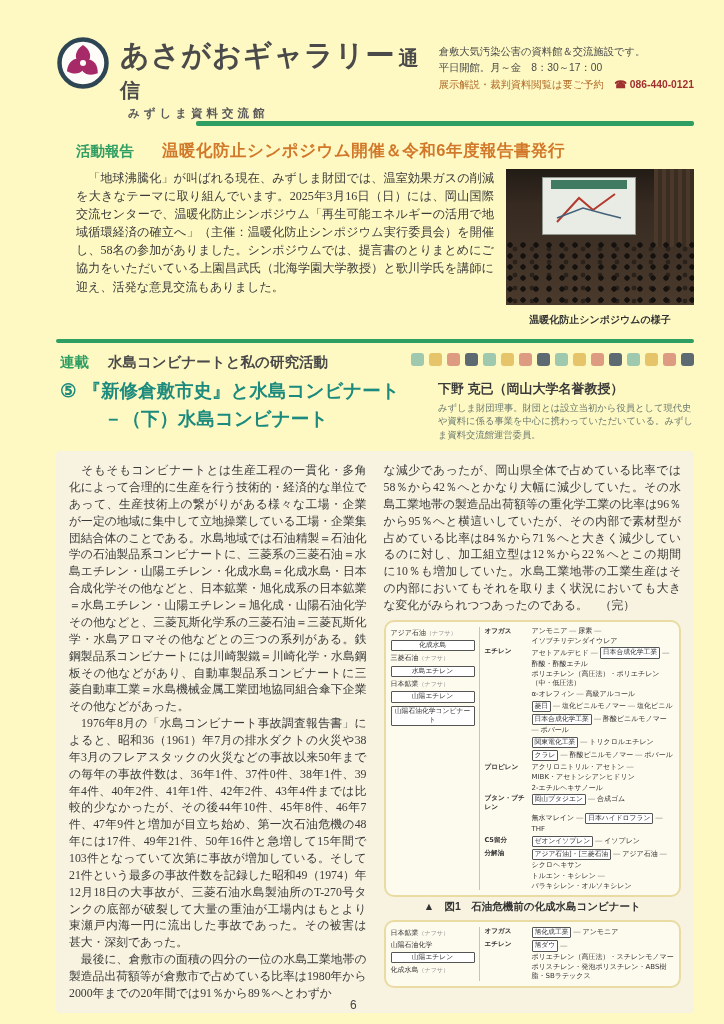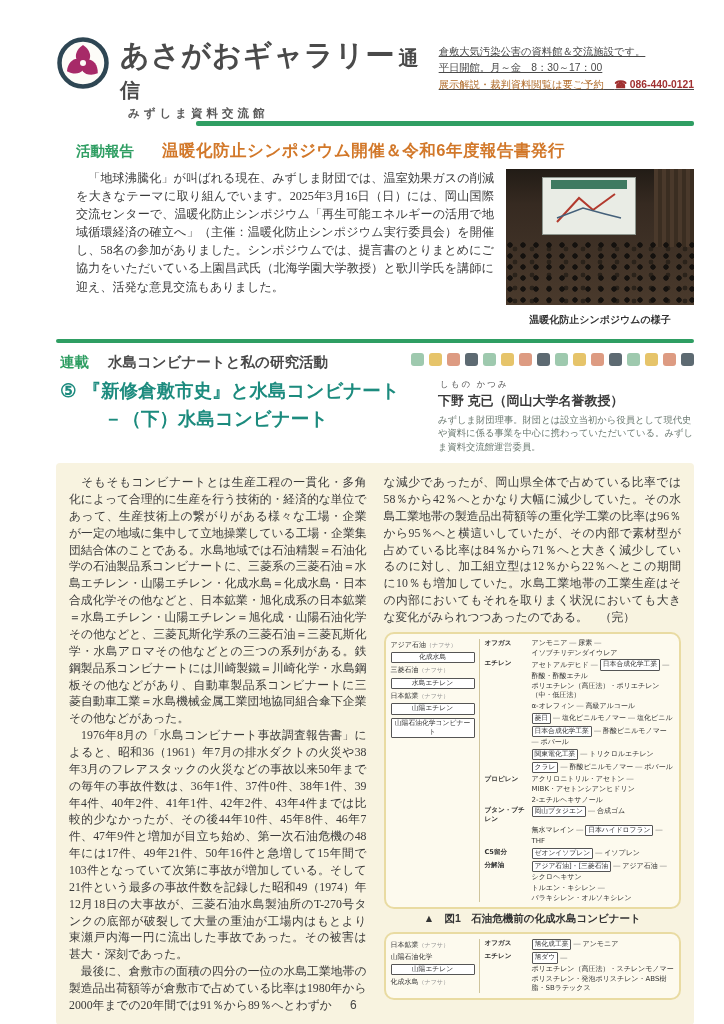--- a/index.html
+++ b/index.html
@@ -1,30 +1,30 @@
 <!DOCTYPE html>
 <html><head>
 <meta charset="utf-8">
 <style>
   html,body{margin:0;padding:0;background:#e8e6e0;}
-  .page{width:724px;height:1024px;background:#ffffff;position:relative;
+  .page{width:724px;height:1024px;background:#fef9c3;position:relative;
         padding:36px 30px 0 56px;box-sizing:border-box;
         font-family:"Liberation Serif",serif;color:#3a3a3a;overflow:hidden;}
 
   
   .hd{display:flex;align-items:flex-start;gap:10px;}
   .logo{width:54px;height:54px;flex:none;}
   .hd-title{padding-top:4px;}
   .t1{font-family:"Liberation Sans",sans-serif;font-weight:bold;font-size:29px;
       color:#4a4a4a;letter-spacing:1px;line-height:1.1;}
   .t1s{font-size:20px;margin-left:3px;}
   .t2{font-family:"Liberation Sans",sans-serif;font-weight:bold;font-size:11.5px;
       letter-spacing:4px;color:#5a5a5a;margin-top:2px;padding-left:8px;}
   .hd-info{margin-left:auto;font-family:"Liberation Sans",sans-serif;font-size:10.3px;
-           color:#4a4a4a;line-height:1.6;padding-top:8px;white-space:nowrap;text-decoration:underline;}
+           color:#4a4a4a;line-height:1.6;padding-top:8px;white-space:nowrap;}
   .hd-info3{color:#b06a28;}
   .phone{color:#a03030;font-weight:bold;}
   .green-bar{height:5px;background:#2f9e63;margin:0 0 14px 140px;border-radius:2px;}
 
   
   .report{padding-left:20px;}
   .sec-head{display:flex;align-items:baseline;gap:28px;margin-bottom:7px;}
   .lab-green{color:#2f9e63;font-weight:bold;font-family:"Liberation Sans",sans-serif;font-size:14.5px;flex:none;}
   .headline-orange{color:#d2782a;font-weight:bold;font-family:"Liberation Sans",sans-serif;
                    font-size:16.5px;letter-spacing:.5px;}
@@ -171,21 +171,20 @@
           <div style="background: rgb(221, 155, 130);"></div>
           <div style="background: rgb(93, 106, 114);"></div>
         </div>
     </div>
     <div class="serial-title-row">
       <div class="serial-title">
         <div><span class="ep">⑤</span><span>『新修倉敷市史』と水島コンビナート</span></div>
         <div class="stl2">－（下）水島コンビナート</div>
       </div>
       <div class="author">
-        <div class="furi">しもの かつみ</div>
         <div class="aname">下野 克已（岡山大学名誉教授）</div>
         <div class="abio">みずしま財団理事。財団とは設立当初から役員として現代史や資料に係る事業を中心に携わっていただいている。みずしま資料交流館運営委員。</div>
       </div>
     </div>
   </section>
 
   <section class="body-panel">
     <div class="col" id="colL">
         <p>　そもそもコンビナートとは生産工程の一貫化・多角化によって合理的に生産を行う技術的・経済的な単位であって、生産技術上の繋がりがある様々な工場・企業が一定の地域に集中して立地操業している工場・企業集団結合体のことである。水島地域では石油精製＝石油化学の石油製品系コンビナートに、三菱系の三菱石油＝水島エチレン・山陽エチレン・化成水島＝化成水島・日本合成化学その他などと、日本鉱業・旭化成系の日本鉱業＝水島エチレン・山陽エチレン＝旭化成・山陽石油化学その他などと、三菱瓦斯化学系の三菱石油＝三菱瓦斯化学・水島アロマその他などとの三つの系列がある。鉄鋼製品系コンビナートには川崎製鐵＝川崎化学・水島鋼板その他などがあり、自動車製品系コンビナートに三菱自動車工業＝水島機械金属工業団地協同組合傘下企業その他などがあった。</p>
         <p>　1976年8月の「水島コンビナート事故調査報告書」によると、昭和36（1961）年7月の排水ダクトの火災や38年3月のフレアスタックの火災などの事故以来50年までの毎年の事故件数は、36年1件、37件0件、38年1件、39年4件、40年2件、41年1件、42年2件、43年4件までは比較的少なかったが、その後44年10件、45年8件、46年7件、47年9件と増加が目立ち始め、第一次石油危機の48年には17件、49年21件、50年16件と急増して15年間で103件となっていて次第に事故が増加している。そして21件という最多の事故件数を記録した昭和49（1974）年12月18日の大事故が、三菱石油水島製油所のT-270号タンクの底部が破裂して大量の重油が工場内はもとより東瀬戸内海一円に流出した事故であった。その被害は甚大・深刻であった。</p>

